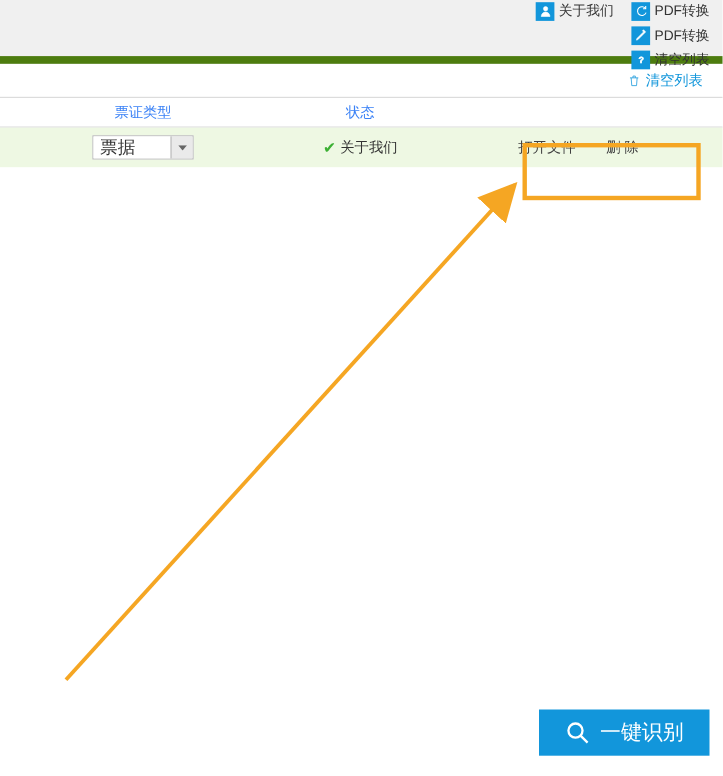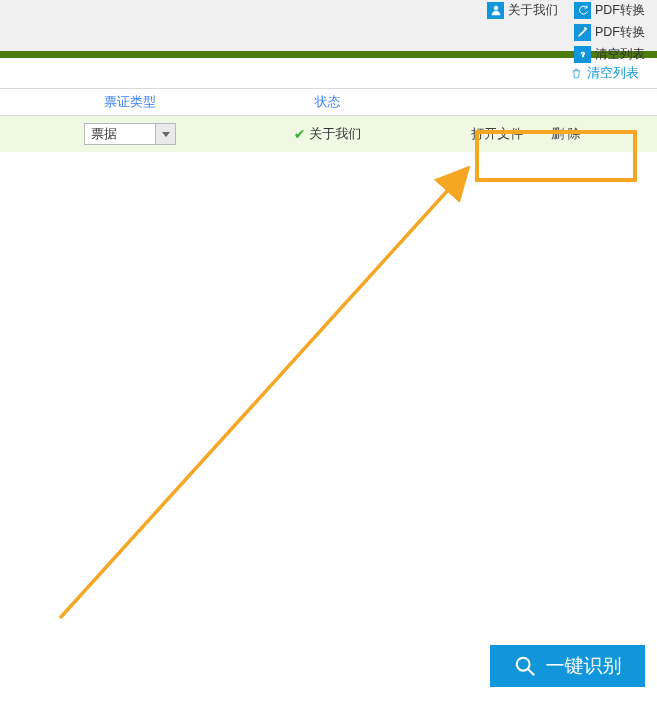--- a/index.html
+++ b/index.html
@@ -91,21 +91,21 @@
   
   .sel-wrap {
     display:flex; align-items:center;
     height:22px;
     border:1px solid #b8b8b8;
     background:#fff;
   }
   .sel-val {
     width: 70px; height:100%;
     padding: 0 6px;
-    font-size:13px; line-height:20px; color:#333;
+    font-size:16px; line-height:20px; color:#333;
     border:none; outline:none; background:#fff;
   }
   .sel-btn {
     width:20px; height:100%;
     background:#eaeaea;
     border-left:1px solid #b8b8b8;
     display:flex; align-items:center; justify-content:center;
   }
   .sel-btn svg { width:8px; height:5px; fill:#666; }
 

